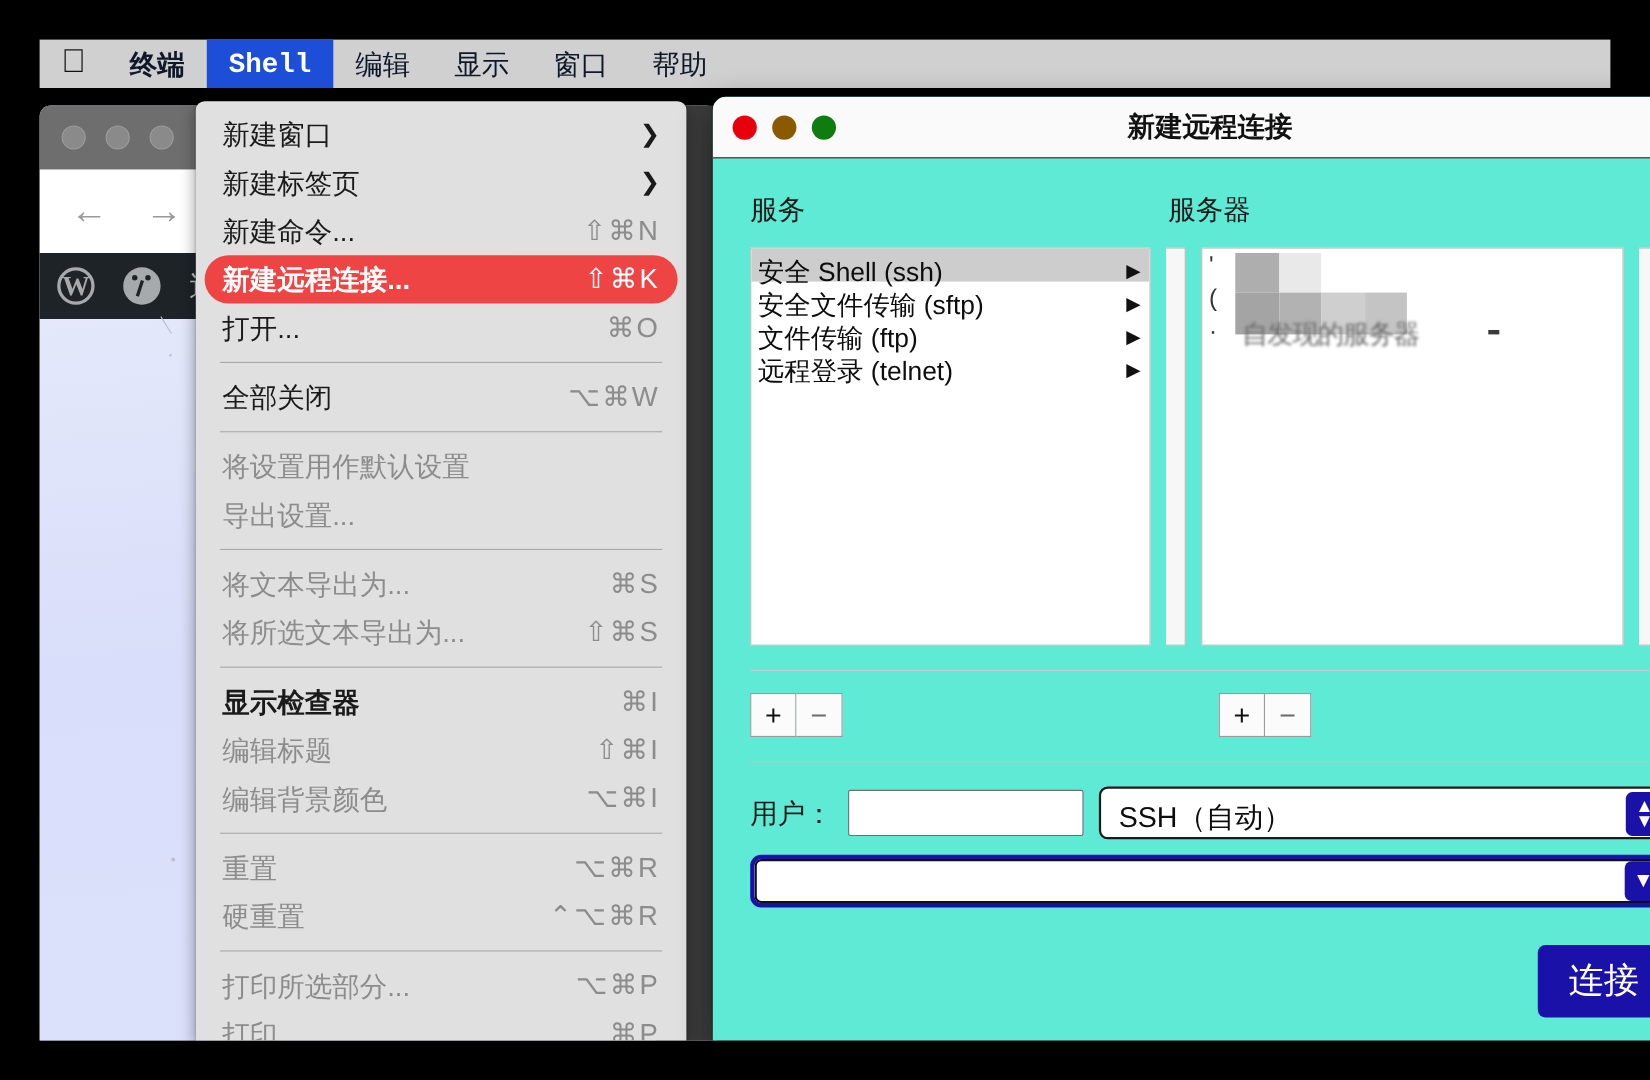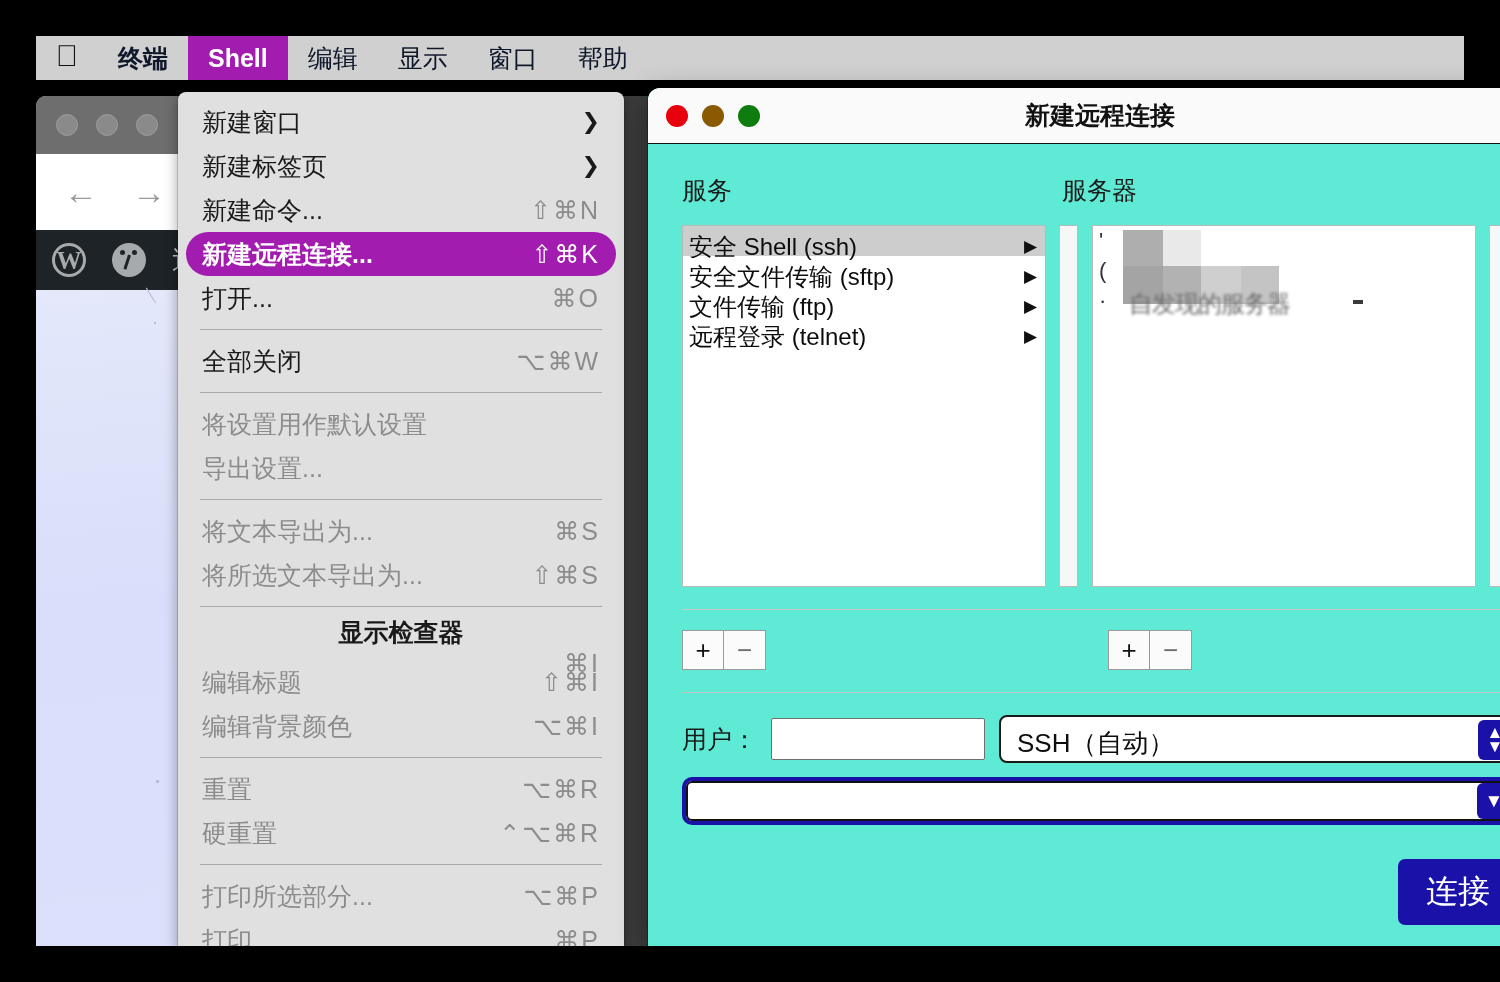--- a/index.html
+++ b/index.html
@@ -90,40 +90,40 @@
   }
   .apple-logo {
     width: 62px; display: flex; align-items: center; justify-content: center;
     font-size: 30px; color: #111; line-height: 1; padding-bottom: 4px;
   }
   .mb-item {
     display: flex; align-items: center; padding: 0 20px;
     font-size: 25px; color: #0f172a; white-space: nowrap;
   }
   .mb-item.bold { font-weight: bold; }
-  .mb-item.active { background: #a21caf; color: #fff; font-weight: bold; }
+  .mb-item.active { background: #1d4ed8; color: #fff; font-weight: bold; font-family: Liberation Mono, monospace; }
 
   
   .menu {
     position: absolute; left: 178px; top: 92px; width: 446px; height: 854px;
     background: #e0e0e0;
     border-radius: 8px 8px 0 0;
     box-shadow: 0 4px 14px rgba(0,0,0,.38), 0 0 0 1px rgba(0,0,0,.14);
     padding-top: 8px; overflow: hidden;
   }
   .mi {
     position: relative; height: 44px;
     display: flex; align-items: center;
     margin: 0 8px; padding: 0 16px;
     font-size: 25px; color: #1a1a1a; border-radius: 5px;
     white-space: nowrap;
   }
   .mi.disabled { color: #8c8c8c; }
-  .mi.bold { font-weight: bold; flex-direction: column; }
-  .mi.selected { background: #a21caf; color: #fff; font-weight: bold; border-radius: 22px; }
+  .mi.bold { font-weight: bold; }
+  .mi.selected { background: #ef4444; color: #fff; font-weight: bold; border-radius: 22px; }
   .mi-label { flex: 0 0 auto; }
   .mi-key {
     margin-left: auto; color: #8c8c8c; font-size: 25px;
     letter-spacing: 2px; font-weight: normal;
   }
   .mi.selected .mi-key { color: #fff; }
   .mi-arrow {
     margin-left: auto; color: #1a1a1a; font-size: 22px; font-weight: bold;
   }
   .sep { height: 1px; background: #a8a8a8; margin: 9px 22px; }

